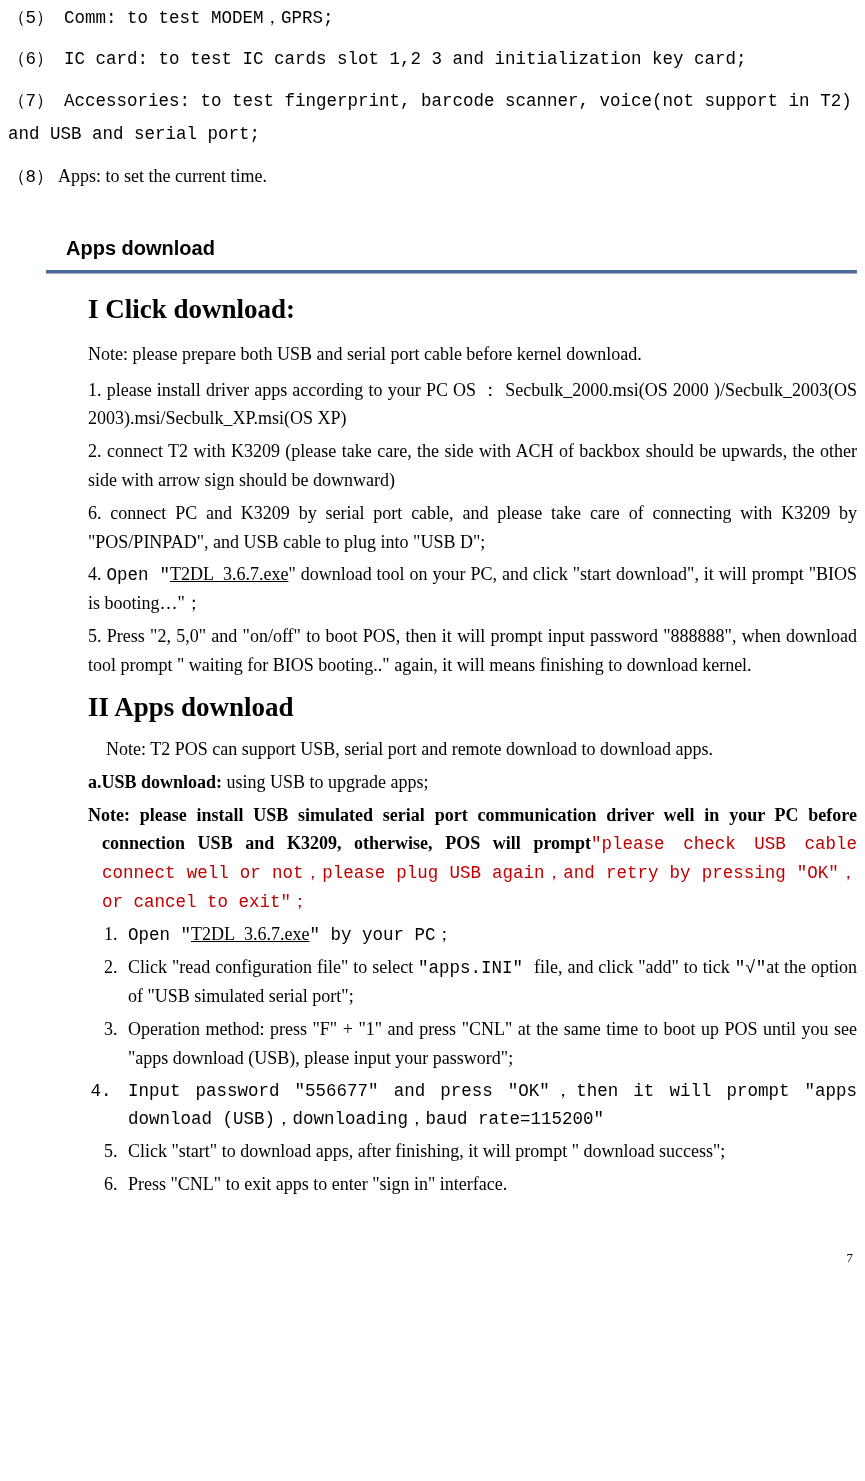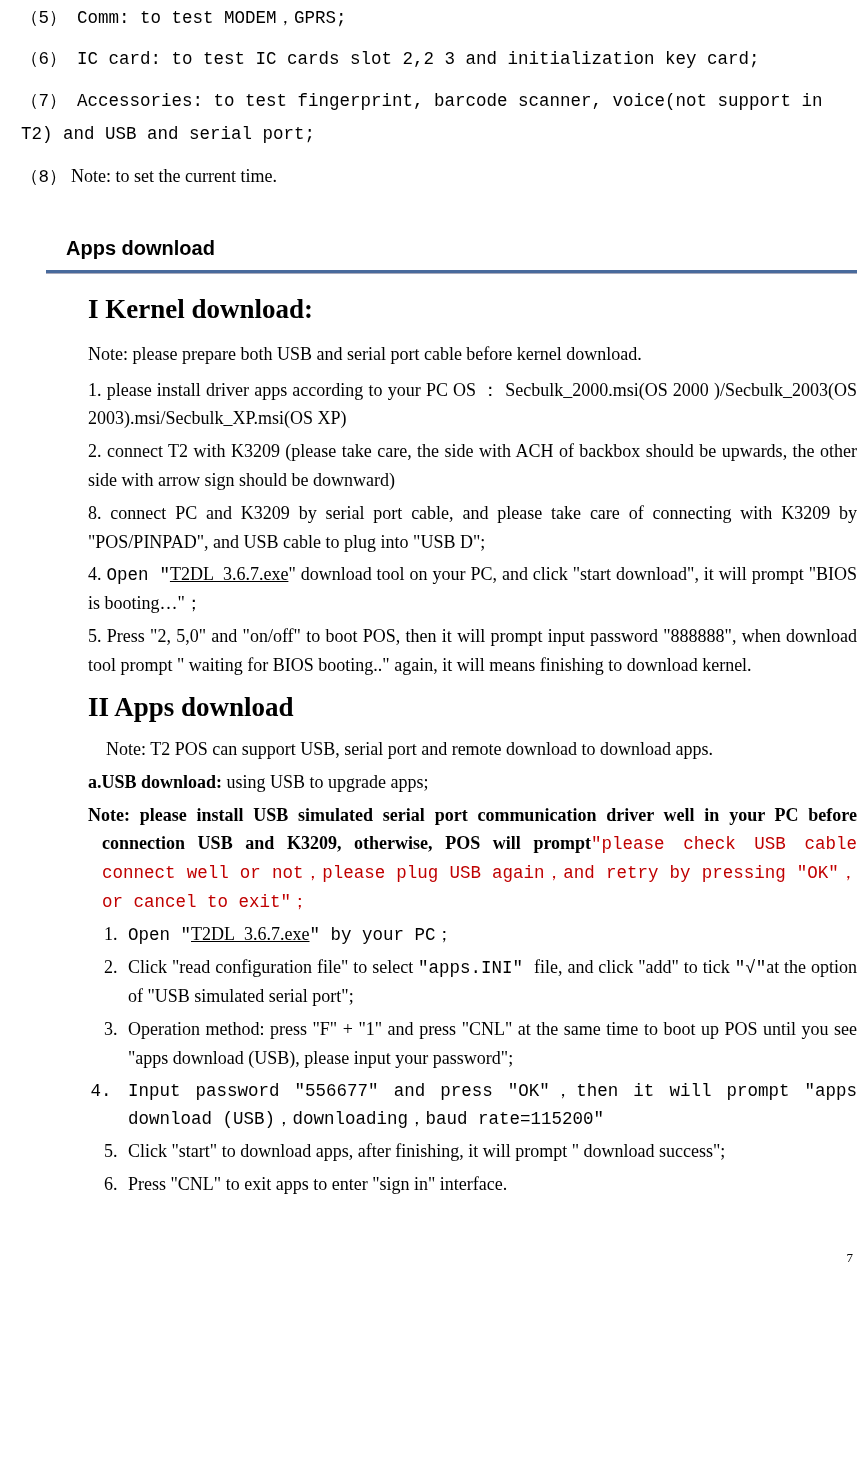--- a/index.html
+++ b/index.html
@@ -7,21 +7,21 @@
     font-size: 18px;
     line-height: 1.6;
     margin: 0;
     padding: 2px 8px 30px 8px;
     width: 849px;
     color: #000;
     background: #fff;
   }
   .serif { font-family: "Times New Roman", serif; }
   .mono { font-family: "Courier New", monospace; font-size: 17.5px; }
-  .top-line { margin: 0 0 8px 13px; line-height: 1.9; }
+  .top-line { margin: 0 0 8px 0; line-height: 1.9; }
   .section-header {
     font-family: Arial, Helvetica, sans-serif;
     font-weight: bold;
     font-size: 20px;
     margin: 38px 0 2px 58px;
   }
   .hr {
     margin: 6px 0 14px 38px;
     height: 3px;
     background: linear-gradient(#486a9c,#486a9c);
@@ -47,36 +47,36 @@
     font-size: 13px;
     margin-top: 50px;
     padding-right: 4px;
   }
   p { margin: 0 0 4px 0; }
 </style>
 </head>
 <body>
 
 <p class="top-line mono">（5） Comm: to test MODEM，GPRS;</p>
-<p class="top-line mono">（6） IC card: to test IC cards slot 2,2 3 and initialization key card;</p>
+<p class="top-line mono">（6） IC card: to test IC cards slot 1,2 3 and initialization key card;</p>
 <p class="top-line mono">（7） Accessories: to test fingerprint, barcode scanner, voice(not support in T2) and USB and serial port;</p>
 <p class="top-line">
-  <span class="mono">（8）</span><span class="serif">  Note: to set the current time.</span>
+  <span class="mono">（8）</span><span class="serif">  Apps: to set the current time.</span>
 </p>
 
 <div class="section-header">Apps download</div>
 <div class="hr"></div>
 
 <div class="content">
-  <h2 class="big">I Kernel download:</h2>
+  <h2 class="big">I Click download:</h2>
   <p class="note-line justify">Note: please prepare both USB and serial port cable before kernel download.</p>
 
   <p class="justify">1. please install driver apps according to your PC OS ： Secbulk_2000.msi(OS 2000 )/Secbulk_2003(OS 2003).msi/Secbulk_XP.msi(OS XP)</p>
   <p class="justify">2. connect T2 with K3209 (please take care, the side with ACH of backbox should be upwards, the other side with arrow sign should be downward)</p>
-  <p class="justify">8. connect PC and K3209 by serial port cable, and please take care of connecting with K3209 by "POS/PINPAD", and USB cable to plug into "USB D";</p>
+  <p class="justify">6. connect PC and K3209 by serial port cable, and please take care of connecting with K3209 by "POS/PINPAD", and USB cable to plug into "USB D";</p>
   <p class="justify">
     <span>4. </span><span class="mono">Open "</span><span class="underline">T2DL_3.6.7.exe</span><span>" download tool on your PC, and click "start download", it will prompt "BIOS is booting…"；</span>
   </p>
   <p class="justify">5. Press "2, 5,0"  and "on/off" to boot POS, then it will prompt input password "888888", when download tool prompt " waiting for BIOS booting.." again, it will means finishing to download kernel.</p>
 
   <h2 class="big">II Apps download</h2>
   <p style="white-space:pre-wrap">    Note: T2 POS can support USB, serial port and remote download to download apps.</p>
 
   <p>
     <span class="bold">a.USB download:</span><span> using USB to upgrade apps;</span>

